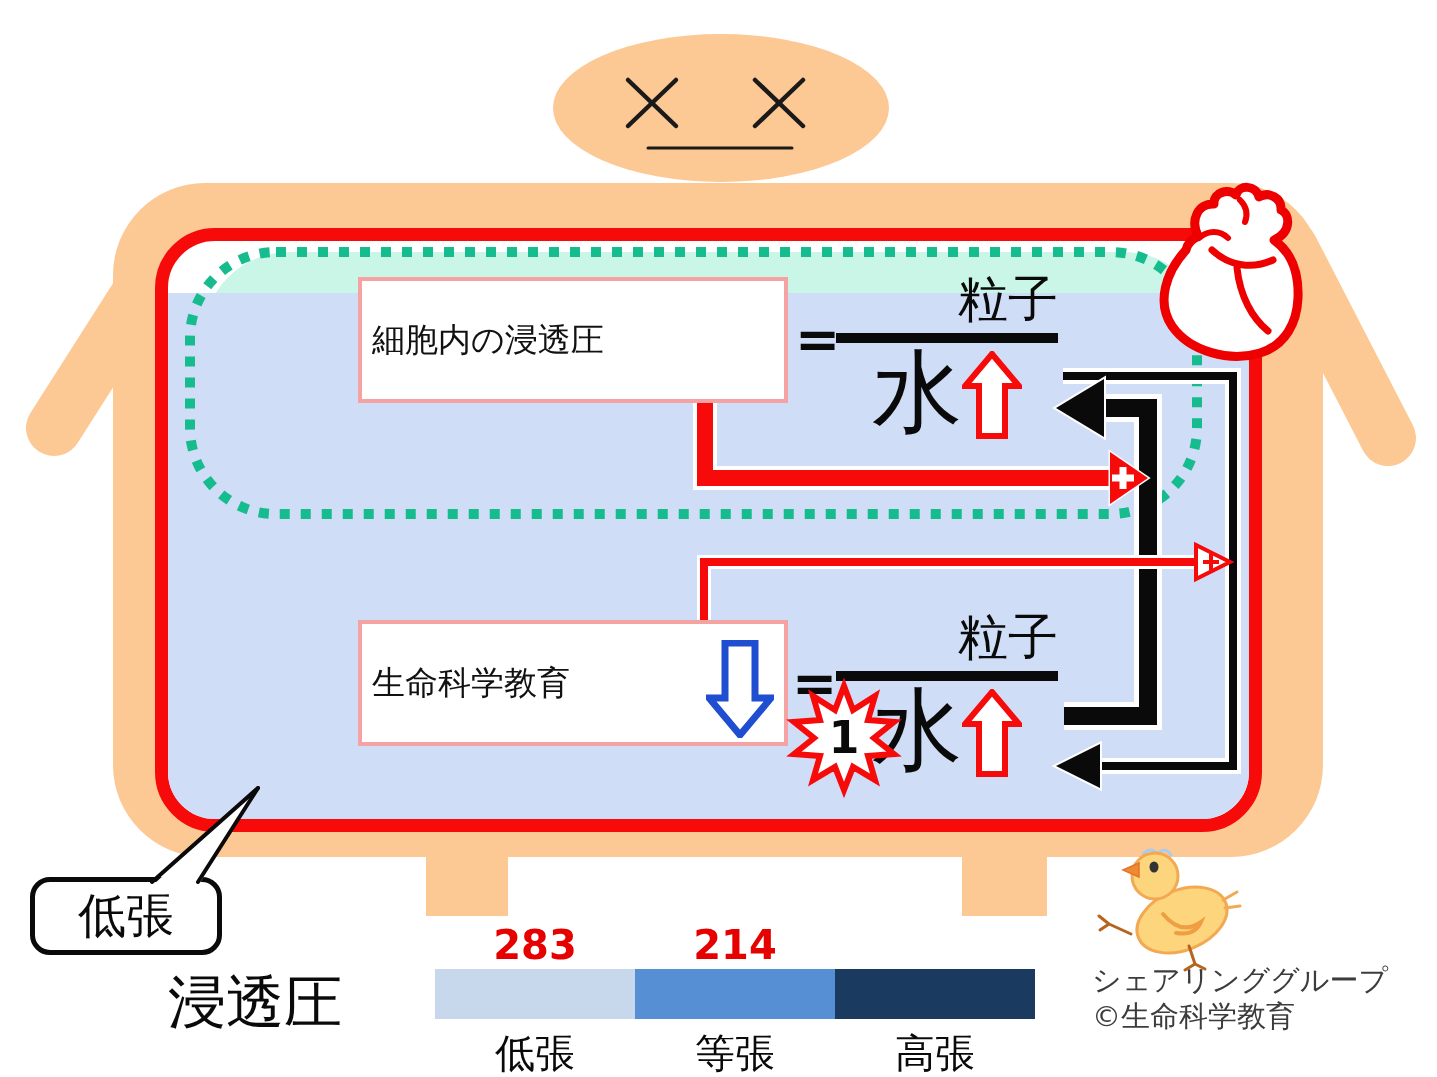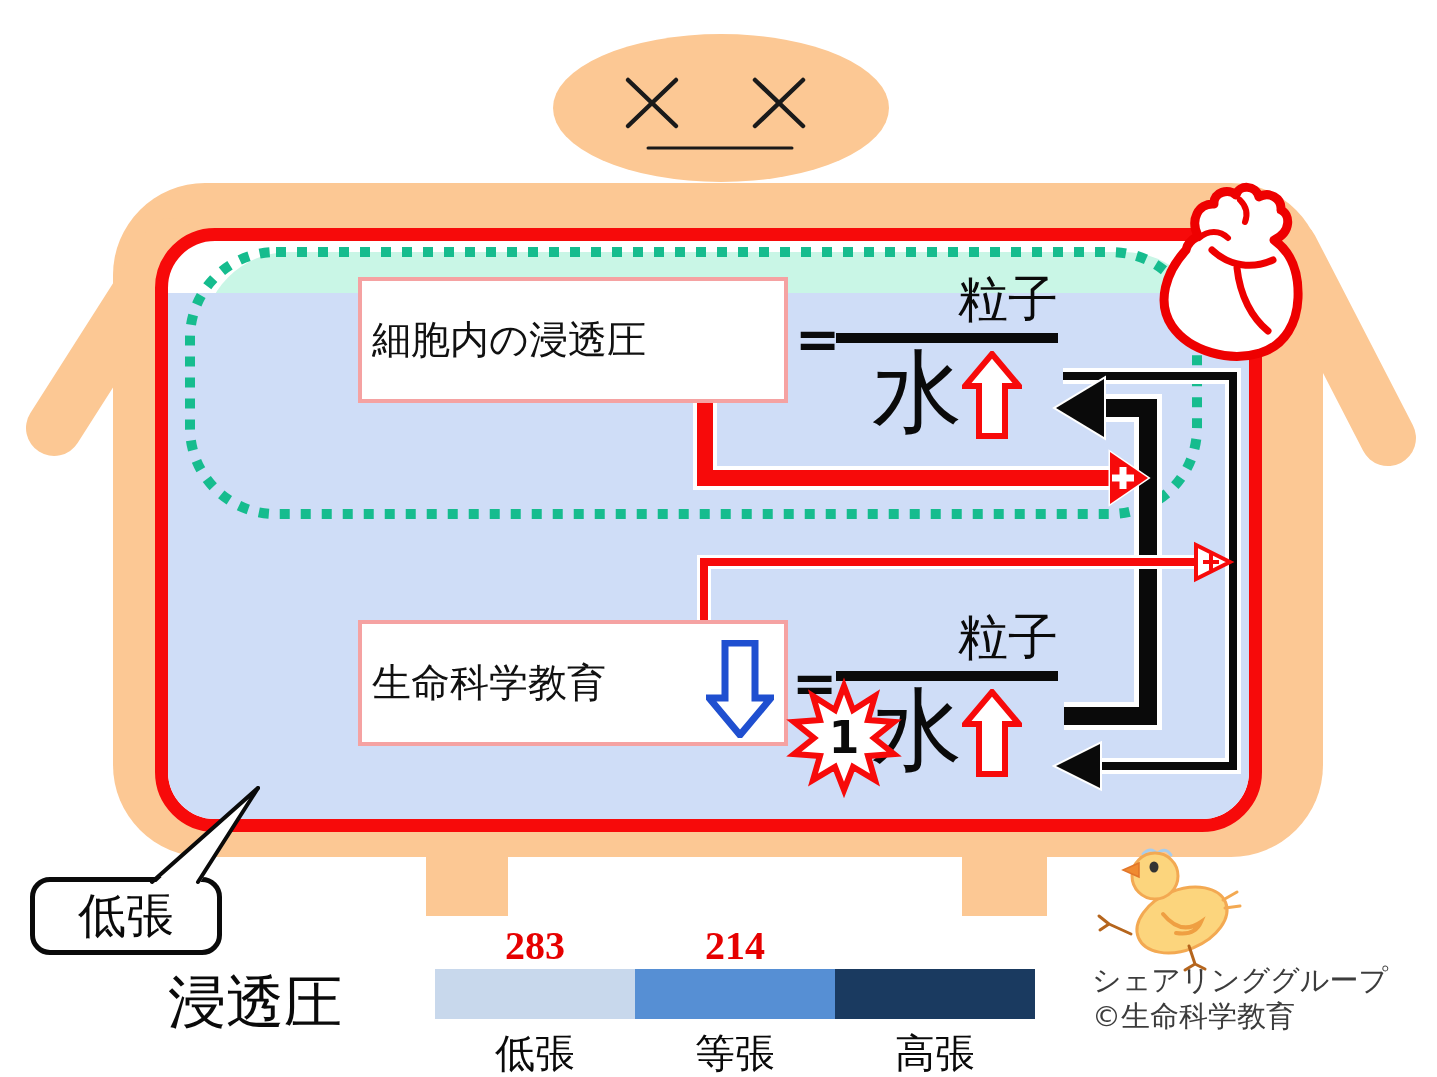--- a/index.html
+++ b/index.html
@@ -13,37 +13,37 @@
           border:13px solid #f70a0a;border-radius:60px;background:#fff;overflow:hidden;}
   #under-art{z-index:3;}
   .content{z-index:4;}
   #over-art{z-index:5;}
   
   #cell-fill{position:absolute;left:35px;top:11px;width:1007px;height:262px;border-radius:86px;background:#c9f6e6;}
   #water{position:absolute;left:-6px;top:52px;width:1095px;height:532px;background:#cfddf7;}
   
   .eq-box{position:absolute;width:412px;height:118px;background:#fff;border:4px solid #f5a2a2;
           display:flex;align-items:center;padding-left:10px;box-sizing:content-box;}
-  .eq-label{font-size:39px;color:#111;white-space:nowrap;}
+  .eq-label{font-size:33px;color:#111;white-space:nowrap;}
   .equals{position:absolute;font-size:54px;font-weight:bold;color:#0a0a0a;}
   .frac{position:absolute;width:222px;text-align:right;}
   .frac-num{font-size:50px;line-height:1.25;color:#0a0a0a;}
   .frac-bar{height:10px;background:#0a0a0a;margin:2px 0 4px 0;}
   .frac-den{display:flex;justify-content:center;align-items:flex-start;}
   .den-txt{font-size:90px;line-height:1;color:#0a0a0a;}
   
   #bubble{position:absolute;left:30px;top:877px;width:182px;height:68px;background:#fff;
           border:5px solid #0a0a0a;border-radius:20px;display:flex;align-items:center;justify-content:center;}
   #bubble span{font-size:48px;color:#0a0a0a;}
   
   #axis-label{position:absolute;left:168px;top:964px;font-size:58px;color:#0a0a0a;}
   .scale-row{position:absolute;left:435px;width:600px;display:flex;}
   .scale-cell{width:200px;text-align:center;}
   #scale-values{top:922px;}
-  #scale-values .scale-cell{font-size:40px;font-weight:bold;color:#e60000;font-family:Liberation Serif, serif;}
+  #scale-values .scale-cell{font-size:40px;font-weight:bold;color:#e60000;}
   #scale-bar{top:969px;height:50px;}
   #scale-labels{top:1026px;}
   #scale-labels .scale-cell{font-size:40px;color:#0a0a0a;}
   
   #credit{position:absolute;left:1092px;top:962px;font-size:29px;line-height:1.25;color:#3c3c3c;}
 </style>
 </head>
 <body>
 
 <div id="stage">

